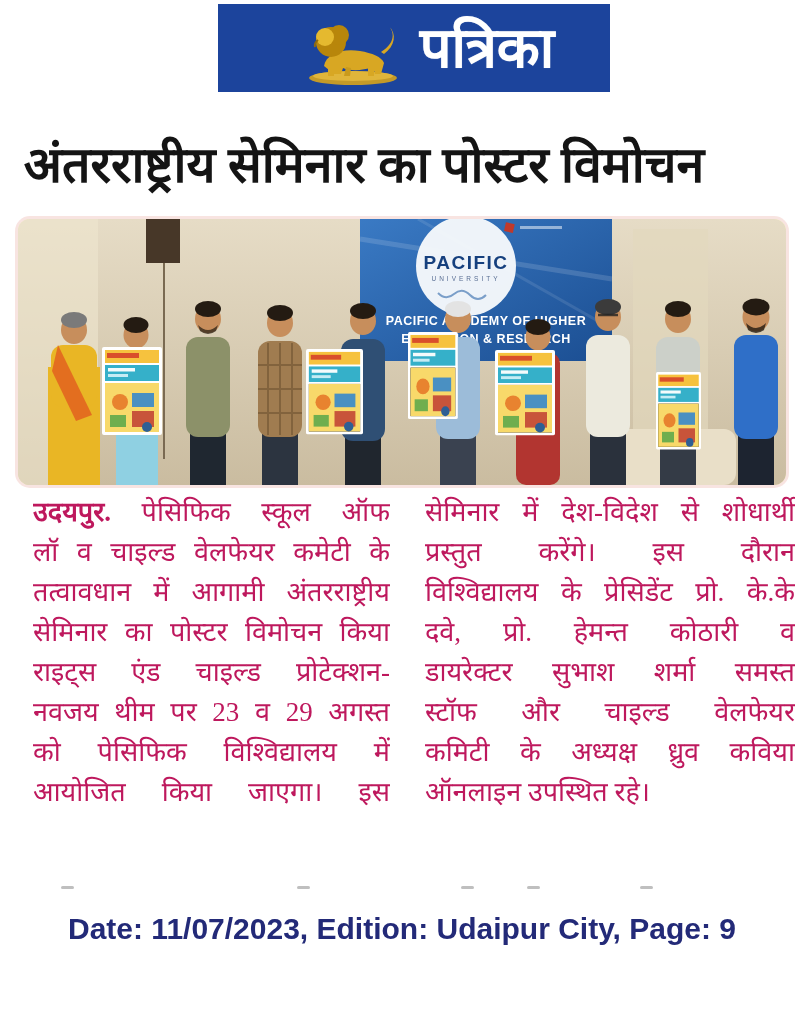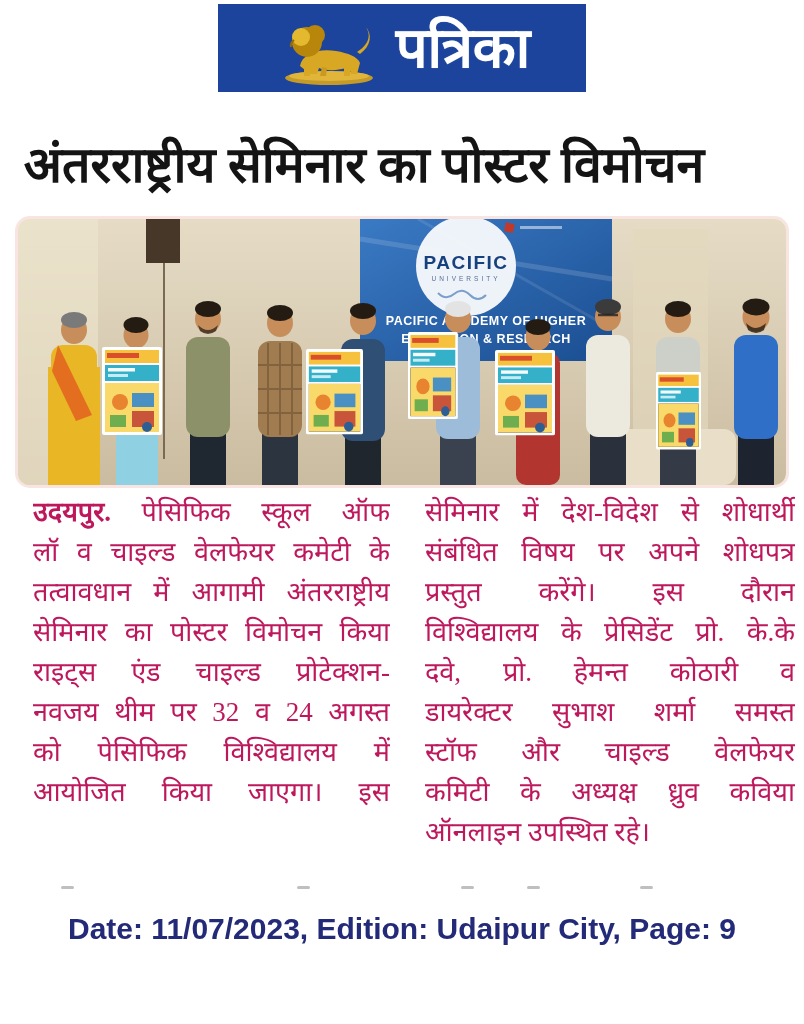--- a/index.html
+++ b/index.html
@@ -4,21 +4,21 @@
 <style>
   html,body{margin:0;padding:0;}
   body{
     width:804px;height:1024px;position:relative;overflow:hidden;
     background:#ffffff;
     font-family:"Liberation Serif","DejaVu Serif",serif;
   }
   
   .masthead{
     position:absolute;left:218px;top:4px;width:368px;height:88px;
-    background:#1c449c;display:flex;align-items:center;justify-content:center;gap:12px;
+    background:#1c449c;display:flex;align-items:center;justify-content:center;gap:12px;padding-left:24px;
   }
   .brand{
     color:#ffffff;font-weight:700;font-size:56px;line-height:1;white-space:nowrap;
     font-family:"Liberation Serif","DejaVu Serif",serif;
     text-shadow:0 0 1px rgba(255,255,255,.4);
   }
   
   .headline{
     position:absolute;top:130px;left:0;width:728px;text-align:center;
     font-size:50px;font-weight:700;color:#141414;white-space:nowrap;
@@ -230,28 +230,27 @@
     <use href="#poster" transform="translate(638,153) scale(0.75,0.88)"></use>
   </svg>
 </div>
 
 <div class="col col-left">
   <div class="line"><span class="dateline">उदयपुर.</span> <span>पेसिफिक स्कूल ऑफ</span></div>
   <div class="line">लॉ व चाइल्ड वेलफेयर कमेटी के</div>
   <div class="line">तत्वावधान में आगामी अंतरराष्ट्रीय</div>
   <div class="line">सेमिनार का पोस्टर विमोचन किया</div>
   <div class="line">राइट्स एंड चाइल्ड प्रोटेक्शन-</div>
-  <div class="line">नवजय थीम पर 32 व 24 अगस्त</div>
+  <div class="line">नवजय थीम पर 23 व 29 अगस्त</div>
   <div class="line">को पेसिफिक विश्विद्यालय में</div>
   <div class="line">आयोजित किया जाएगा। इस</div>
 </div>
 
 <div class="col col-right">
   <div class="line">सेमिनार में देश-विदेश से शोधार्थी</div>
-  <div class="line">संबंधित विषय पर अपने शोधपत्र</div>
   <div class="line">प्रस्तुत करेंगे। इस दौरान</div>
   <div class="line">विश्विद्यालय के प्रेसिडेंट प्रो. के.के</div>
   <div class="line">दवे, प्रो. हेमन्त कोठारी व</div>
   <div class="line">डायरेक्टर सुभाश शर्मा समस्त</div>
   <div class="line">स्टॉफ और चाइल्ड वेलफेयर</div>
   <div class="line">कमिटी के अध्यक्ष ध्रुव कविया</div>
   <div class="line lastline">ऑनलाइन उपस्थित रहे।</div>
 </div>
 
 <span class="dash" style="left:61px"></span>

